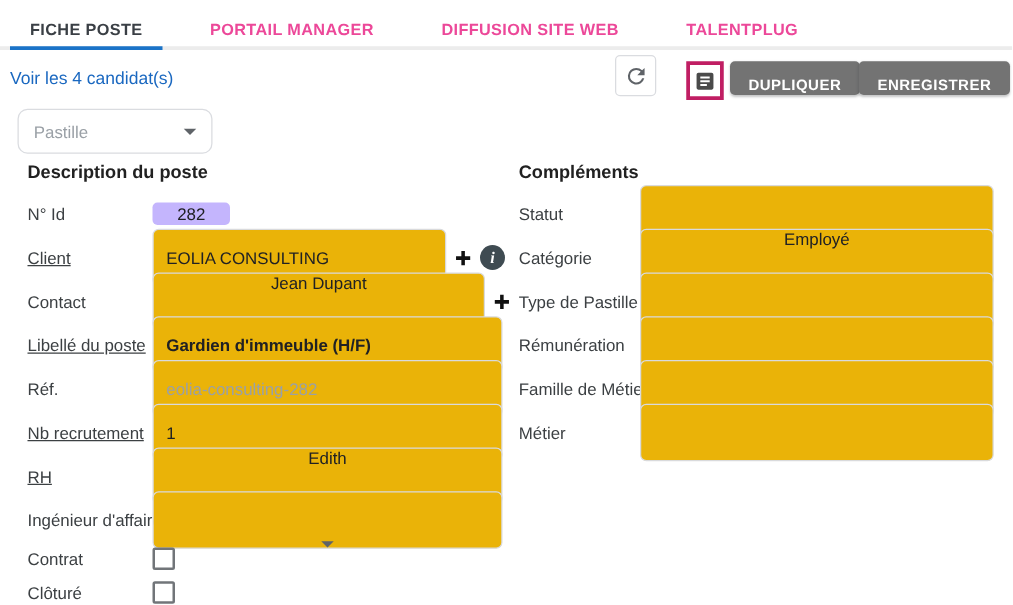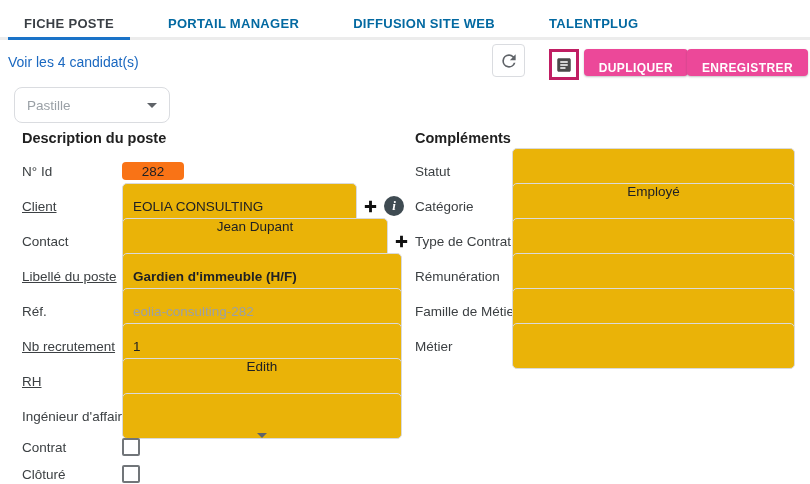--- a/index.html
+++ b/index.html
@@ -9,21 +9,21 @@
     font-family:"Liberation Sans", sans-serif; overflow:hidden; color:#202124;
   }
 
   
   .tabs {
     position:absolute; top:10px; left:0; width:810px; height:30px;
     display:flex; align-items:stretch; border-bottom:3px solid #ececec;
   }
   .tab {
     position:relative; display:flex; align-items:center; padding:0 16px;
-    font-size:13px; font-weight:bold; color:#0369a1; letter-spacing:.3px;
+    font-size:13px; font-weight:bold; color:#ec4899; letter-spacing:.3px;
     cursor:pointer; white-space:nowrap;
   }
   .tab:first-child { margin-left:8px; }
   .tab + .tab { margin-left:22px; }
   .tab.active { color:#3a3f45; }
   .tab.active::after {
     content:""; position:absolute; left:0; right:0; bottom:-3px; height:3px;
     background:#1a73c8;
   }
 
@@ -37,21 +37,21 @@
     border:1px solid #dadce0; border-radius:4px; background:#fff;
     display:flex; align-items:center; justify-content:center; cursor:pointer;
   }
   .doc-frame {
     position:absolute; left:549px; top:49px; width:30px; height:31px;
     border:3px solid #c01e63; background:#fff;
     display:flex; align-items:center; justify-content:center; cursor:pointer;
   }
   .btn {
     position:absolute; top:49px; height:27px; padding:12px 15px;
-    background:#ec4899; color:#fff; border:none; border-radius:4px;
+    background:#737373; color:#fff; border:none; border-radius:4px;
     font-family:"Liberation Sans", sans-serif;
     font-size:12px; font-weight:bold; letter-spacing:.4px;
     box-shadow:0 1px 2px rgba(60,64,67,.3); cursor:pointer;
   }
   .btn-duplicate { right:122px; }
   .btn-save { right:2px; }
 
   
   .pastille {
     position:absolute; left:14px; top:87px; width:156px; height:30px;
@@ -96,21 +96,21 @@
   .w-client { width:235px; }
   .w-contact { width:266px;align-items:center; }
   .col-right .tbox, .col-right .sbox { width:283px; }
 
   .caret {
     width:0; height:0; flex:none;
     border-left:5px solid transparent; border-right:5px solid transparent;
     border-top:5px solid #5f6368;
   }
   .idbox {
-    width:62px; height:18px; background:#f97316; border-radius:4px;
+    width:62px; height:18px; background:#c4b5fd; border-radius:4px;
     display:flex; align-items:center; justify-content:center;
     font-size:13.5px; color:#202124;
   }
   .plus { display:flex; align-items:center; cursor:pointer; }
   .info {
     width:20px; height:20px; border-radius:50%; background:#3f4b52; color:#fff;
     display:flex; align-items:center; justify-content:center;
     font-family:"Liberation Serif", serif; font-style:italic; font-weight:bold;
     font-size:13px; cursor:pointer; flex:none;
   }
@@ -275,21 +275,21 @@
       <span class="lbl">Catégorie</span>
       <div class="fields">
         <div class="sbox">
           <span class="val">Employé</span>
           <span class="caret"></span>
         </div>
       </div>
     </div>
 
     <div class="frow">
-      <span class="lbl">Type de Contrat</span>
+      <span class="lbl">Type de Pastille</span>
       <div class="fields">
         <div class="sbox">
           <span class="val"></span>
           <span class="caret"></span>
         </div>
       </div>
     </div>
 
 
 

